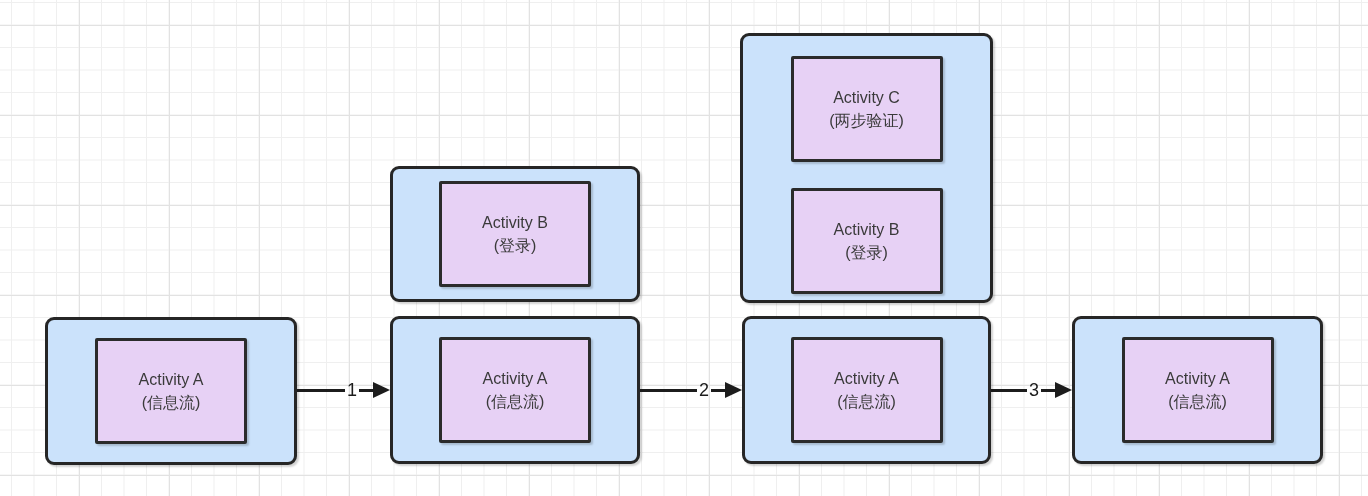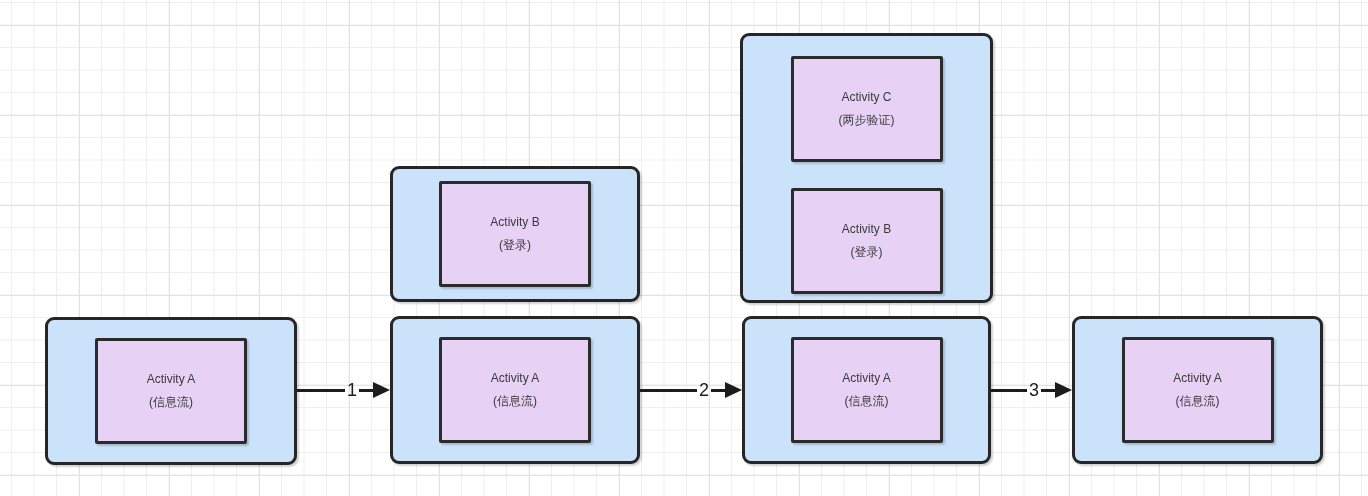--- a/index.html
+++ b/index.html
@@ -43,21 +43,21 @@
     background: #e7d1f5;
     border: 3px solid #2b2b2b;
     border-radius: 2px;
     box-shadow: 2px 2px 2px rgba(0,0,0,0.18);
     display: flex;
     flex-direction: column;
     align-items: center;
     justify-content: center;
     text-align: center;
     color: #3a3a3a;
-    font-size: 12px;
+    font-size: 16px;
     line-height: 23px;
   }
 
   .arrow {
     position: absolute;
     height: 18px;
     display: flex;
     align-items: center;
   }
   .arrow .line { height: 3px; background: #1c1c1c; flex: 1 1 auto; }

